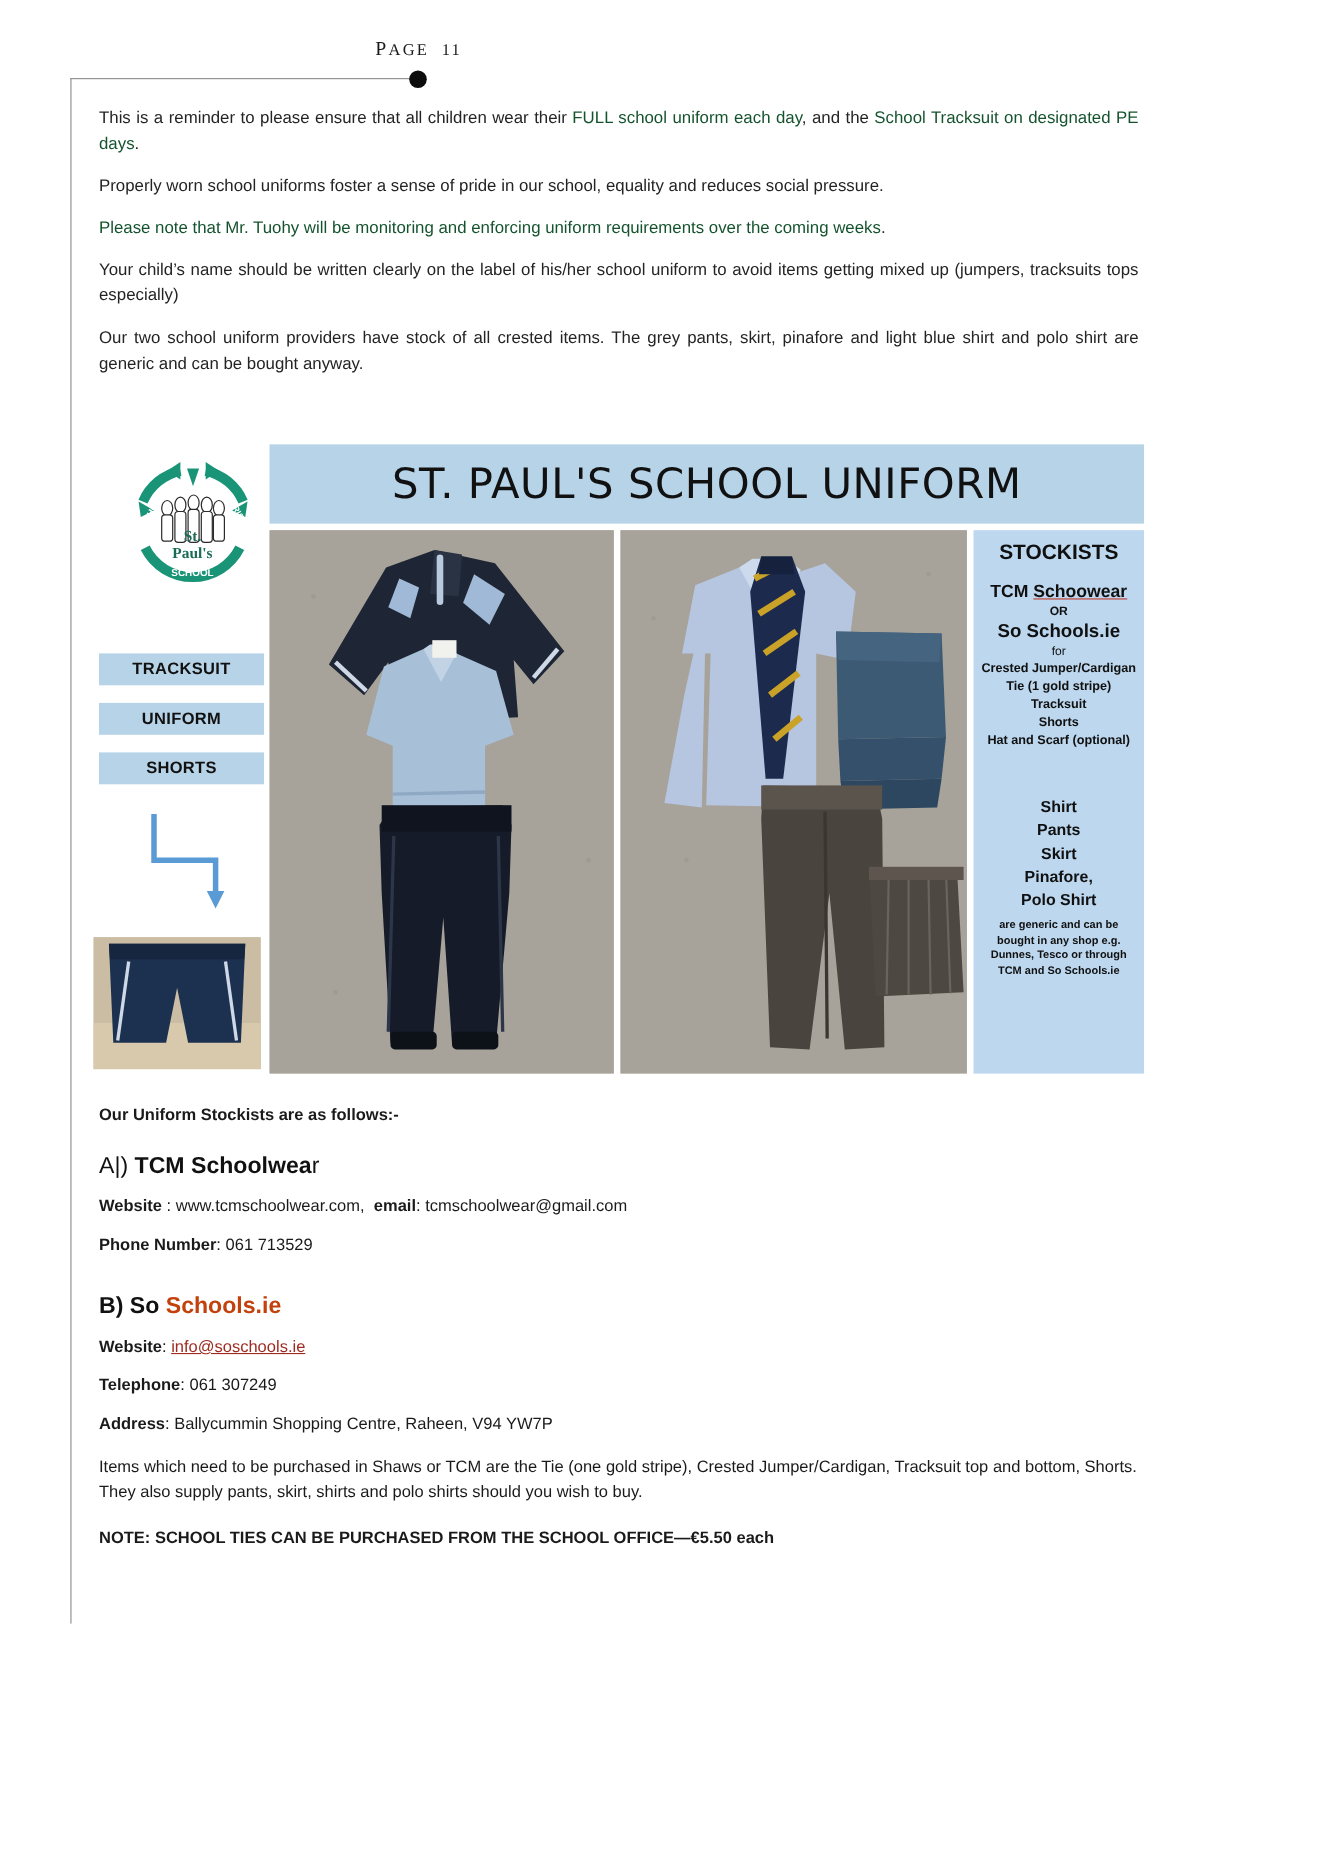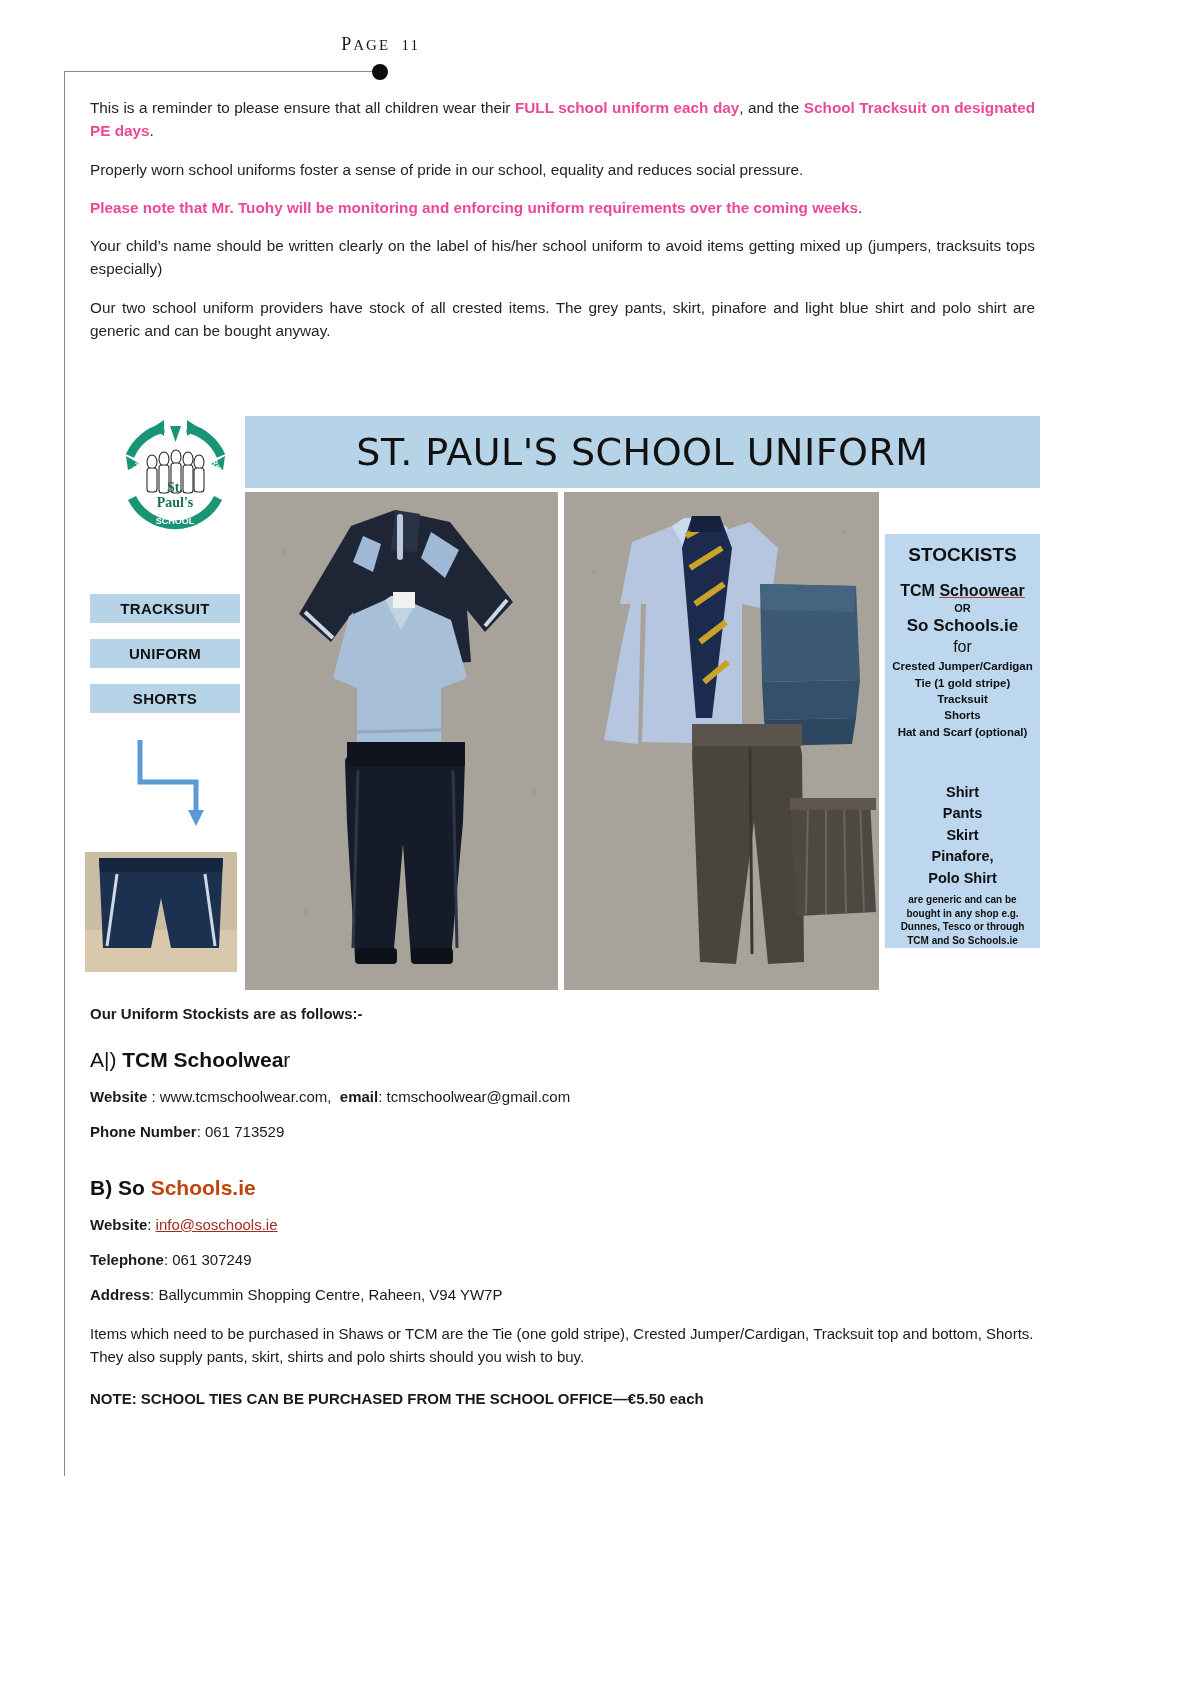--- a/index.html
+++ b/index.html
@@ -74,21 +74,21 @@
     color: #0a0a0a;
   }
 
   p.body {
     font-size: 15.3px;
     line-height: 1.52;
     margin: 0 0 15px 0;
     text-align: justify;
     color: #242424;
   }
-  b { font-weight: bold; color: #ec4899; }
+  b { font-weight: normal; color: #14532d; }
 
   
   .poster {
     position: relative;
     margin-top: 62px;
     width: 950px;
     height: 575px;
   }
 
   .poster-logo {
@@ -130,40 +130,39 @@
     top: 448px;
     width: 152px;
     height: 120px;
     overflow: hidden;
     background: #c7b9a0;
   }
 
   .poster-main {
     position: absolute;
     left: 155px;
-    top: 12px;
+    top: 0;
     width: 795px;
   }
   .poster-banner {
     background: #b7d3e8;
     height: 72px;
     display: flex;
     align-items: center;
     justify-content: center;
     font-family: "DejaVu Sans", sans-serif;
     font-size: 38px;
     font-weight: 400;
     letter-spacing: 0.5px;
     color: #111;
   }
   .poster-row {
     display: flex;
     height: 494px;
     margin-top: 6px;
-    align-items: center;
   }
   .photo {
     position: relative;
     overflow: hidden;
   }
   .photo-tracksuit { width: 313px; background: #a8a49c; }
   .photo-uniform   { width: 315px; background: #a8a49c; margin-left: 6px; }
 
   .stockists {
     width: 155px;
@@ -172,21 +171,21 @@
     text-align: center;
     padding: 10px 5px 0 5px;
     box-sizing: border-box;
     color: #101010;
   }
   .st-title   { font-size: 19px; font-weight: bold; margin-bottom: 16px; }
   .st-tcm     { font-size: 16px; font-weight: bold; }
   .st-tcm u   { text-decoration: underline; text-decoration-color: #c0392b; }
   .st-or      { font-size: 11px; font-weight: bold; margin: 2px 0; }
   .st-so      { font-size: 17px; font-weight: bold; }
-  .st-for     { font-size: 16px; margin: 2px 0 2px 0; }
+  .st-for     { font-size: 11px; margin: 2px 0 2px 0; }
   .st-item    { font-size: 11.5px; font-weight: bold; line-height: 1.42; }
   .st-gap     { height: 42px; }
   .st-big     { font-size: 14.5px; font-weight: bold; line-height: 1.48; }
   .st-fine    { font-size: 10px; font-weight: bold; line-height: 1.36; margin-top: 4px; }
 
   
   .after-poster { margin-top: 26px; }
   .lead { font-size: 15px; font-weight: bold; margin: 0 0 26px 0; }
   h2.stockist-head {
     font-size: 21px;

